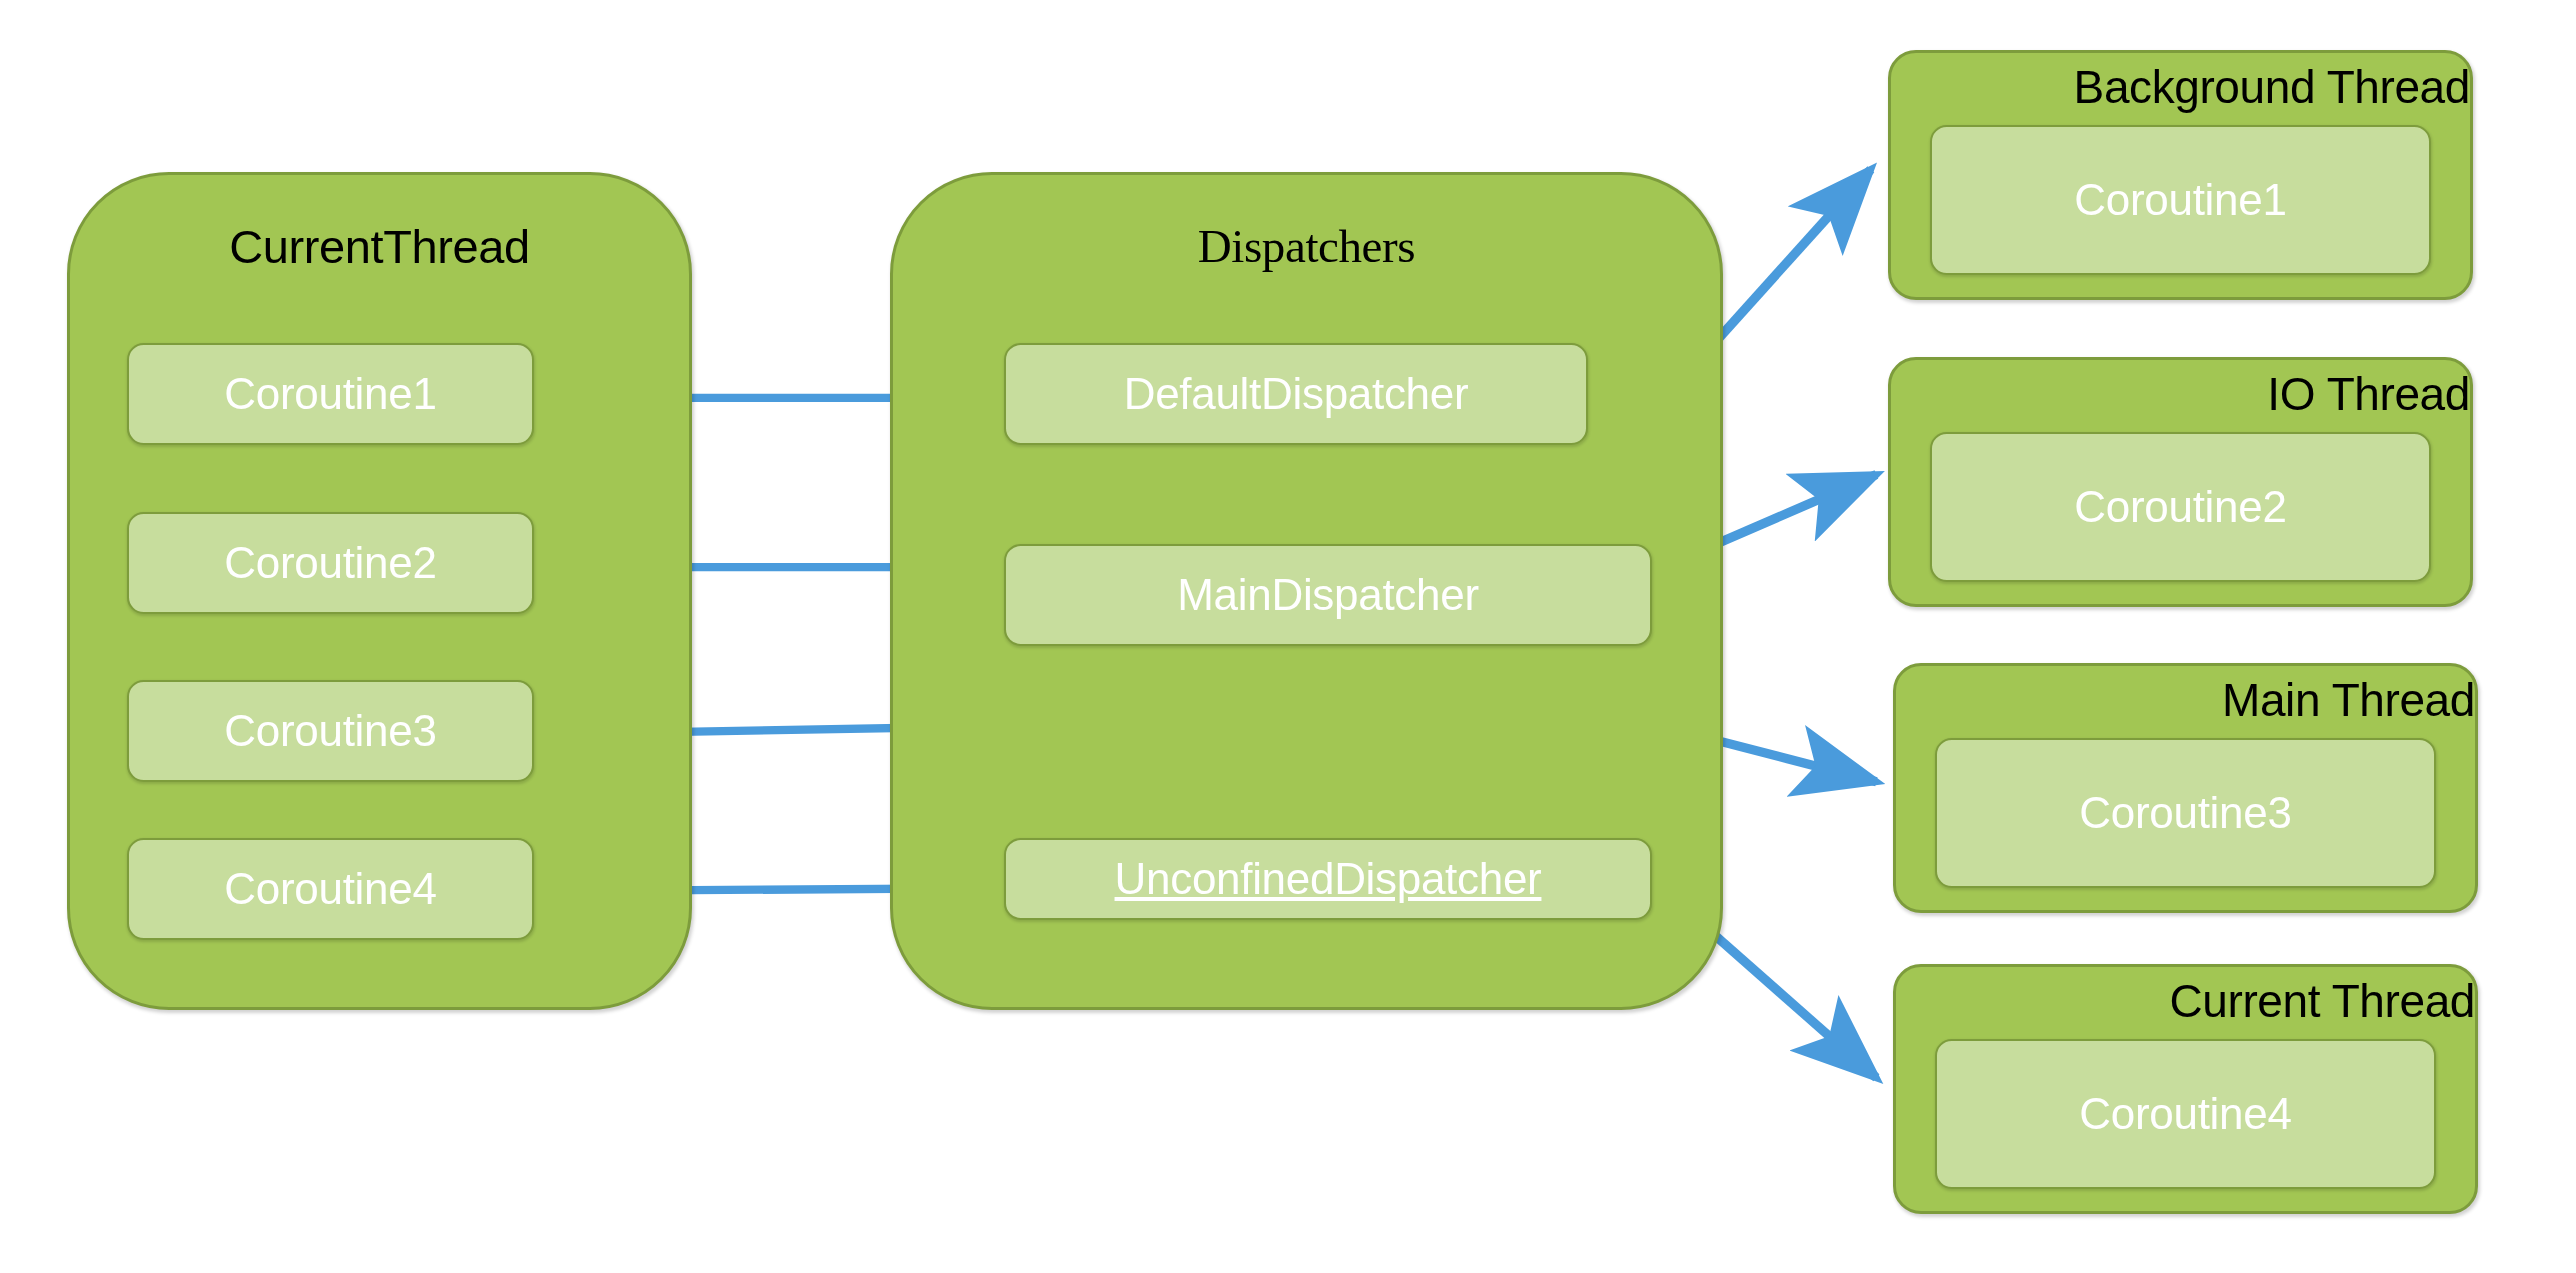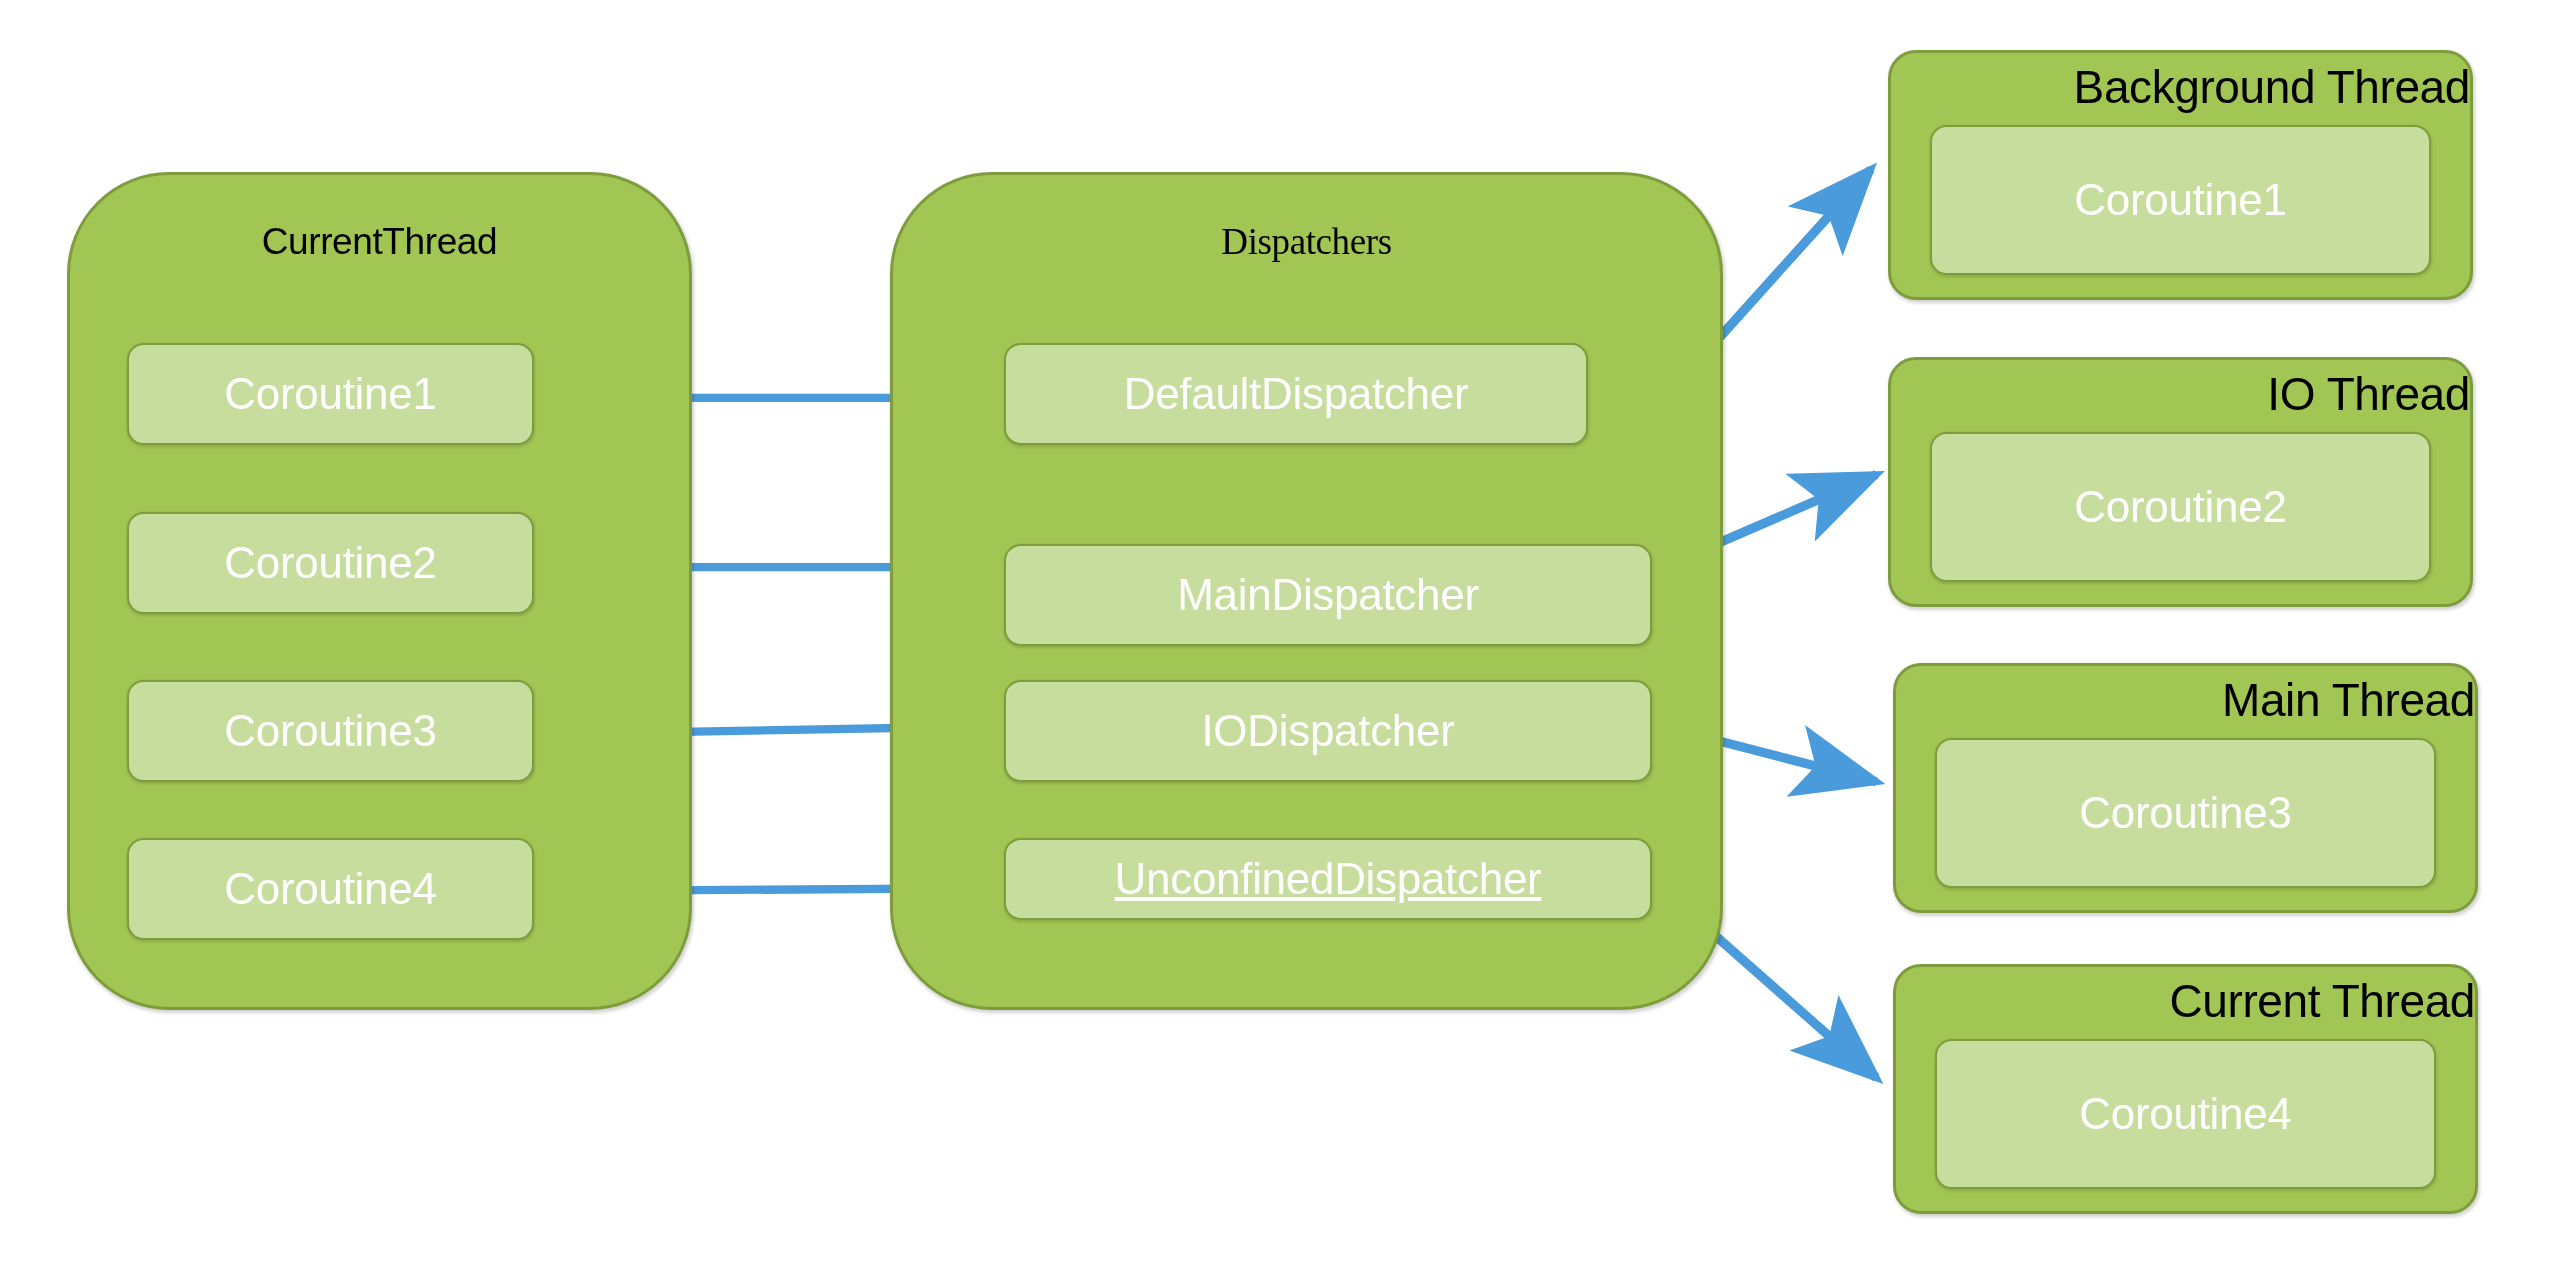--- a/index.html
+++ b/index.html
@@ -27,21 +27,21 @@
     border-radius: 102px;
     box-sizing: border-box;
     box-shadow: 1.9px 2.8px 3.7px rgba(0,0,0,0.18);
   }
   .group-title {
     position: absolute;
     left: 0;
     right: 0;
     text-align: center;
     color: #000000;
-    font-size: 37px;
+    font-size: 47px;
     font-weight: 400;
     line-height: 1;
     letter-spacing: -0.4px;
   }
   
   .chip {
     position: absolute;
     background: #C7DD9D;
     border: 2.8px solid #7D9C3C;
     border-radius: 16.7px;
@@ -134,21 +134,20 @@
     <div class="chip" style="left:57px; top:337px; width:407px; height:102px;">Coroutine2</div>
     <div class="chip" style="left:57px; top:505px; width:407px; height:102px;">Coroutine3</div>
     <div class="chip" style="left:57px; top:663px; width:407px; height:102px;">Coroutine4</div>
   </div>
 
   <div class="group-box" style="left:890px; top:172px; width:833px; height:838px;">
     <div class="group-title" style="top:48px;font-family:Liberation Serif, serif;">Dispatchers</div>
 
     <div class="chip" style="left:111px; top:168px; width:584px; height:102px;">DefaultDispatcher</div>
     <div class="chip" style="left:111px; top:337px; width:648px; height:102px;margin-top:32px;">MainDispatcher</div>
-    <div class="chip" style="left:111px; top:505px; width:648px; height:102px;">IODispatcher</div>
     <div class="chip" style="left:111px; top:663px; width:648px; height:82px;text-decoration:underline;">UnconfinedDispatcher</div>
   </div>
 
   <div class="thread-card" style="left:1888px; top:50px; width:585px; height:250px;">
     <div class="thread-title">Background Thread</div>
     <div class="thread-chip">Coroutine1</div>
   </div>
 
   <div class="thread-card" style="left:1888px; top:357px; width:585px; height:250px;">
     <div class="thread-title">IO Thread</div>

